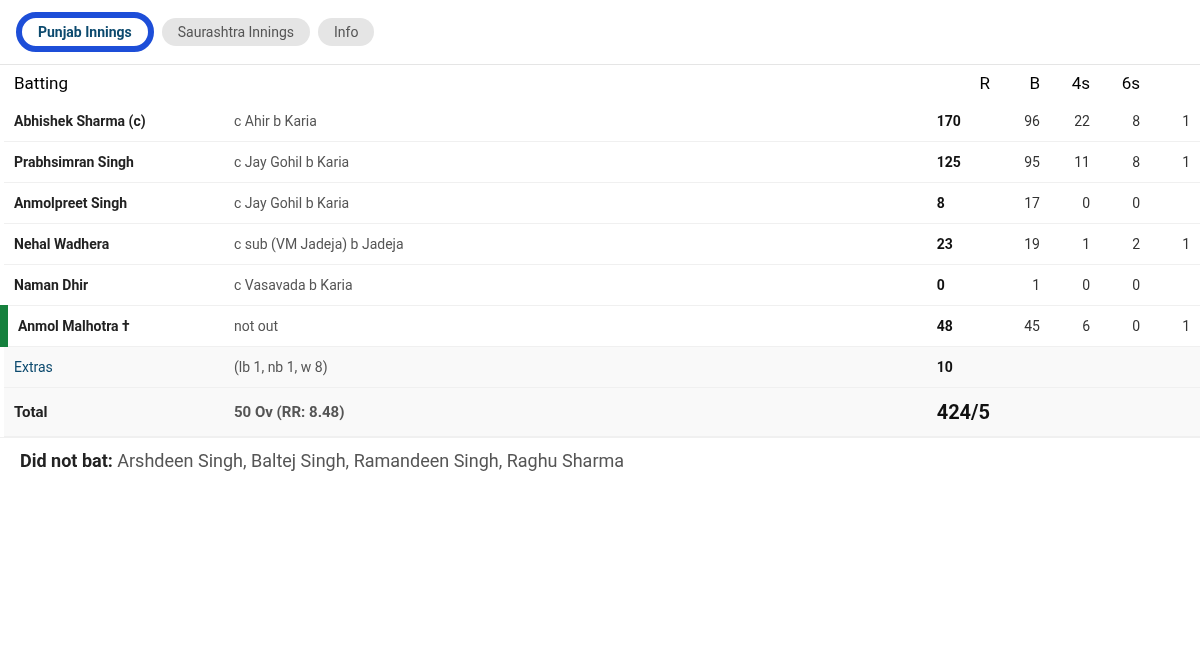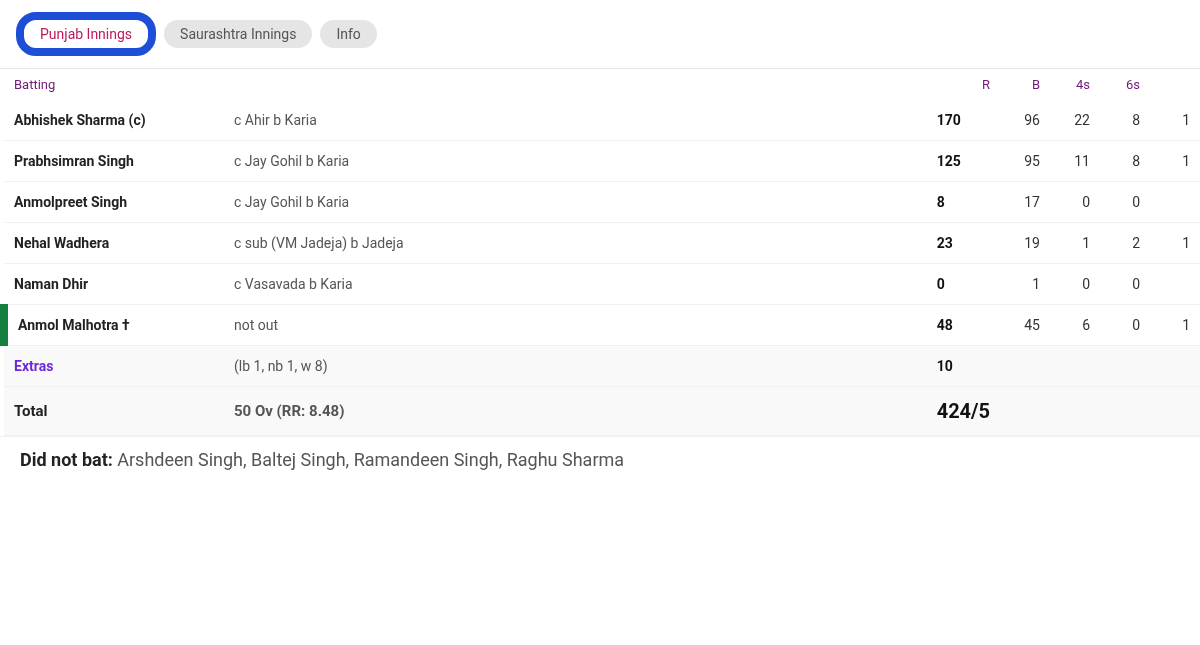--- a/index.html
+++ b/index.html
@@ -22,23 +22,23 @@
     .tab {
       padding: 6px 16px;
       border-radius: 20px;
       cursor: pointer;
       font-size: 14px;
       white-space: nowrap;
     }
 
     .tab.active {
       background: #fff;
-      border: 8px solid #1d4ed8;
-      color: #be185d;
-      font-weight: 400;
+      border: 6px solid #1d4ed8;
+      color: #0c4a6e;
+      font-weight: 700;
     }
 
     .tab.inactive {
       background: #e5e5e5;
       border: none;
       color: #555;
     }
 
     .scorecard {
       padding: 0 0 16px 0;
@@ -66,23 +66,23 @@
       width: 100%;
       border-collapse: collapse;
     }
 
     .batting-table thead tr {
       background: #fff;
     }
 
     .batting-table thead th {
       padding: 8px 10px;
-      color: #701a75;
+      color: #000000;
       font-weight: normal;
-      font-size: 13px;
+      font-size: 17px;
       text-align: left;
     }
 
     .batting-table thead th.num-col {
       text-align: right;
       width: 50px;
     }
 
     .batting-table tbody tr {
       border-bottom: 1px solid #f0f0f0;
@@ -220,21 +220,21 @@
         <tr class="highlighted">
       <td class="player-name">Anmol Malhotra †</td>
       <td class="dismissal">not out</td>
       <td class="runs-col">48</td>
       <td class="num-col">45</td>
       <td class="num-col">6</td>
       <td class="num-col">0</td>
       <td class="num-col">1</td>
     </tr>
         <tr class="extras-row">
-    <td class="player-name" style="font-weight:bold;color:#6d28d9;">Extras</td>
+    <td class="player-name" style="font-weight:normal;color:#0c4a6e;">Extras</td>
     <td class="dismissal">(lb 1, nb 1, w 8)</td>
     <td class="runs-col">10</td>
     <td class="num-col"></td>
     <td class="num-col"></td>
     <td class="num-col"></td>
     <td class="num-col"></td>
   </tr>
         <tr class="total-row">
     <td class="player-name">Total</td>
     <td class="dismissal">50 Ov (RR: 8.48)</td>

